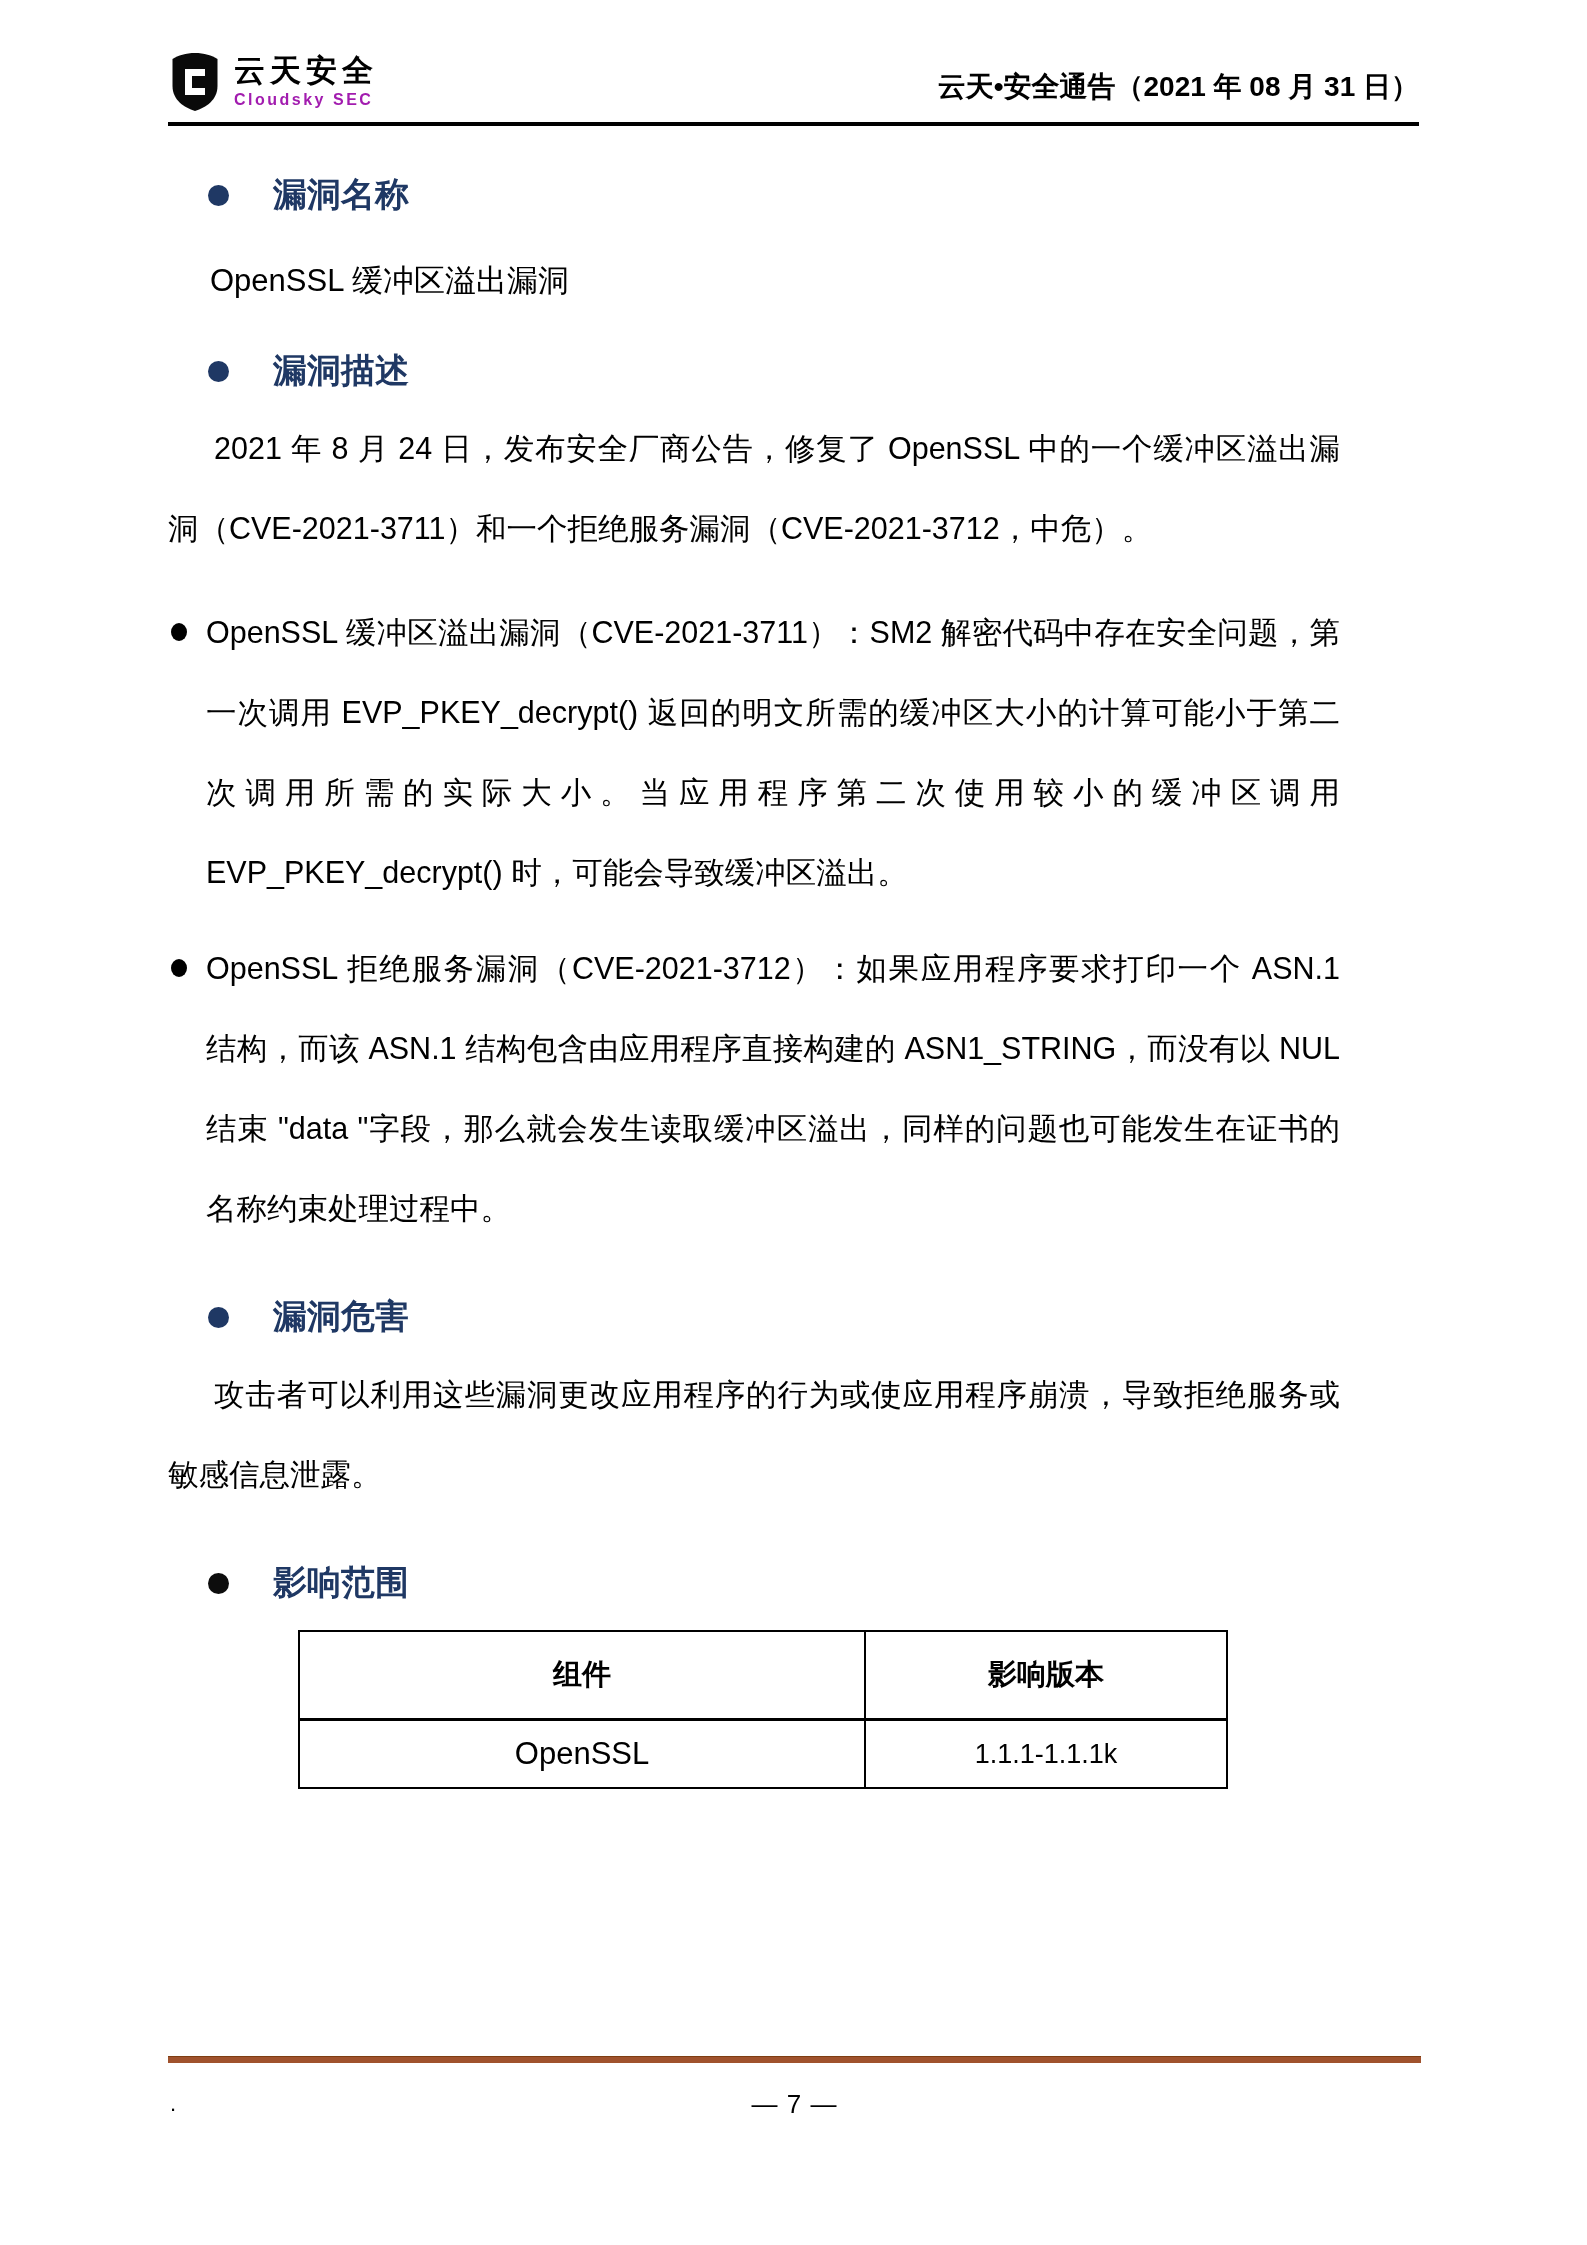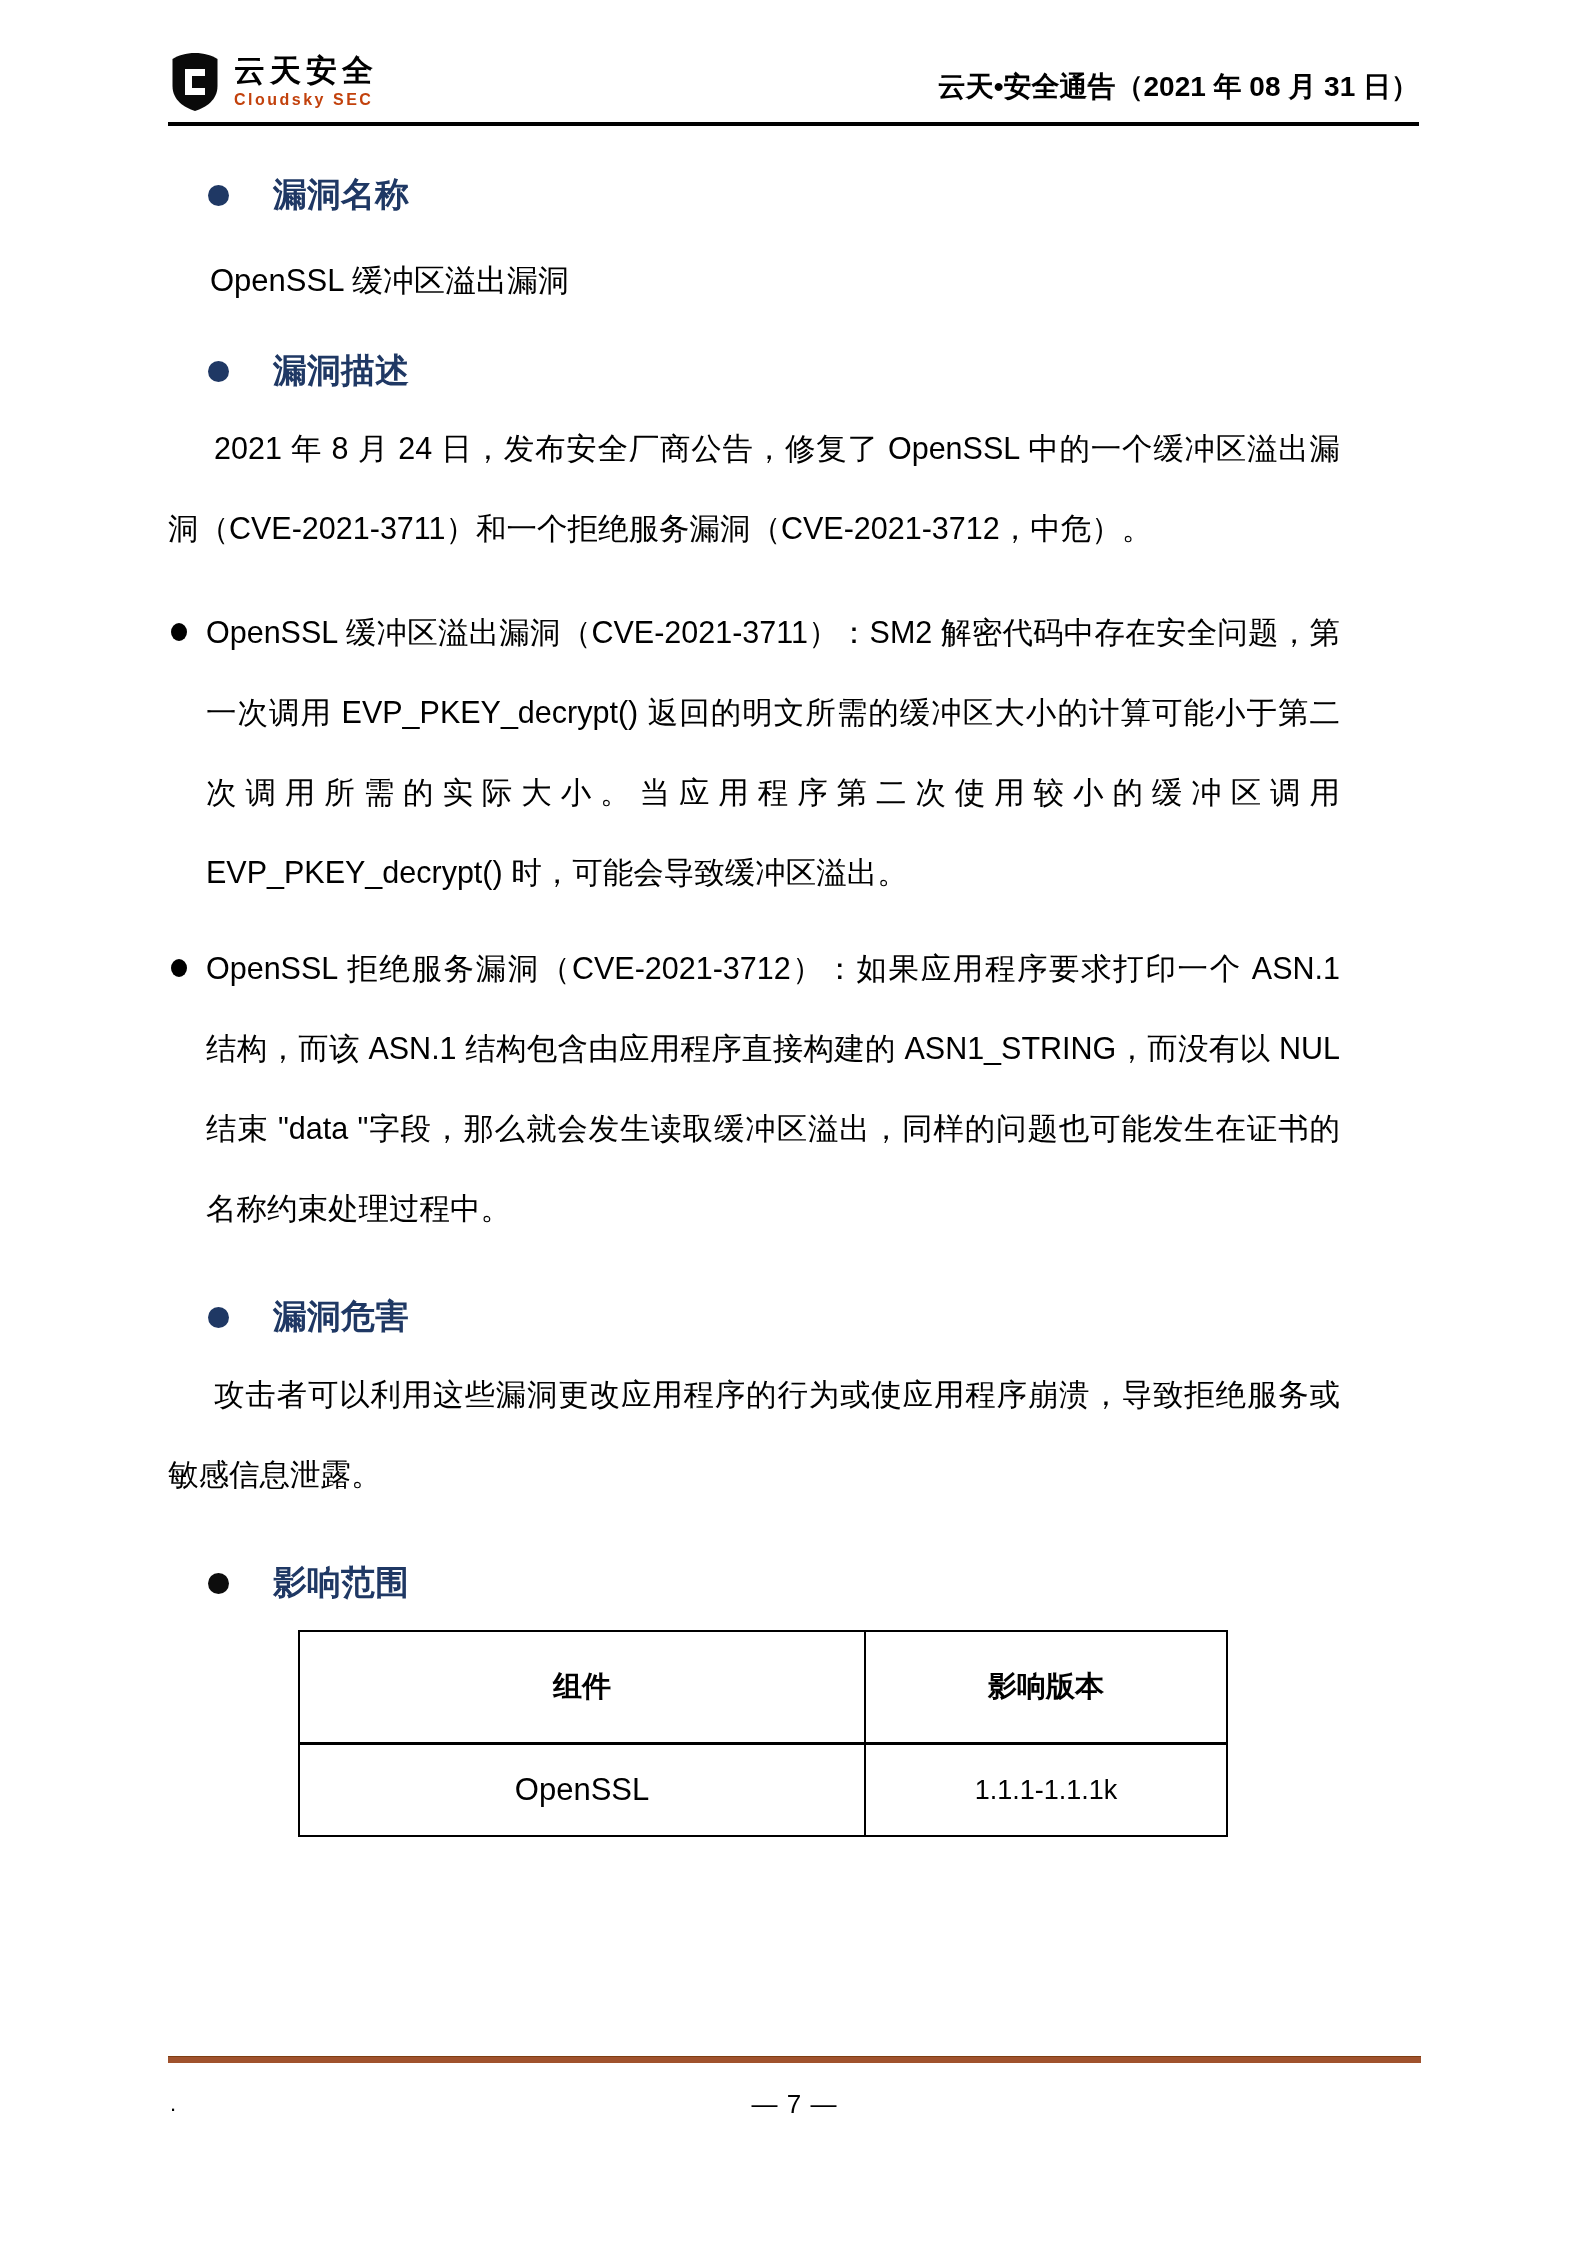--- a/index.html
+++ b/index.html
@@ -16,21 +16,21 @@
 
   
   .doc-header {
     display:flex; justify-content:space-between; align-items:flex-end;
     padding-top:52px;
   }
   .brand-logo { display:flex; align-items:center; gap:12px; }
   .shield { width:54px; height:60px; flex:0 0 auto; }
   .brand-text { display:flex; flex-direction:column; }
   .brand-cn { font-size:31px; font-weight:bold; letter-spacing:5px; line-height:1.05; }
-  .brand-en { font-size:16px; font-weight:bold; letter-spacing:2.5px; margin-top:3px; color:#c2410c; }
+  .brand-en { font-size:16px; font-weight:bold; letter-spacing:2.5px; margin-top:3px; color:#a21caf; }
   .header-doc-title { font-size:28px; font-weight:bold; padding-bottom:6px; white-space:pre; }
   .header-rule { height:4px; background:#000; margin-top:10px; }
 
   
   .page-title {
     margin:50px 0 0 0;
     font-size:40px; font-weight:bold;
     color:#1F3864;
     white-space:pre-wrap;
   }
@@ -70,21 +70,21 @@
   
   .scope-table {
     margin:24px 0 0 130px;
     width:930px;
     border-collapse:collapse;
     table-layout:fixed;
   }
   .scope-table th, .scope-table td {
     border:2px solid #000;
     text-align:center; vertical-align:middle;
-    padding:12px;
+    padding:0;
   }
   .scope-table th {
     height:86px; font-size:29px; font-weight:bold;
     border-bottom:3px solid #000;
   }
   .scope-table td { height:66px; }
   .col-component { width:61%; }
   .col-version   { width:39%; }
   .cell-component { font-size:31px; font-weight:normal; }
   .cell-version   { font-size:27px; }

